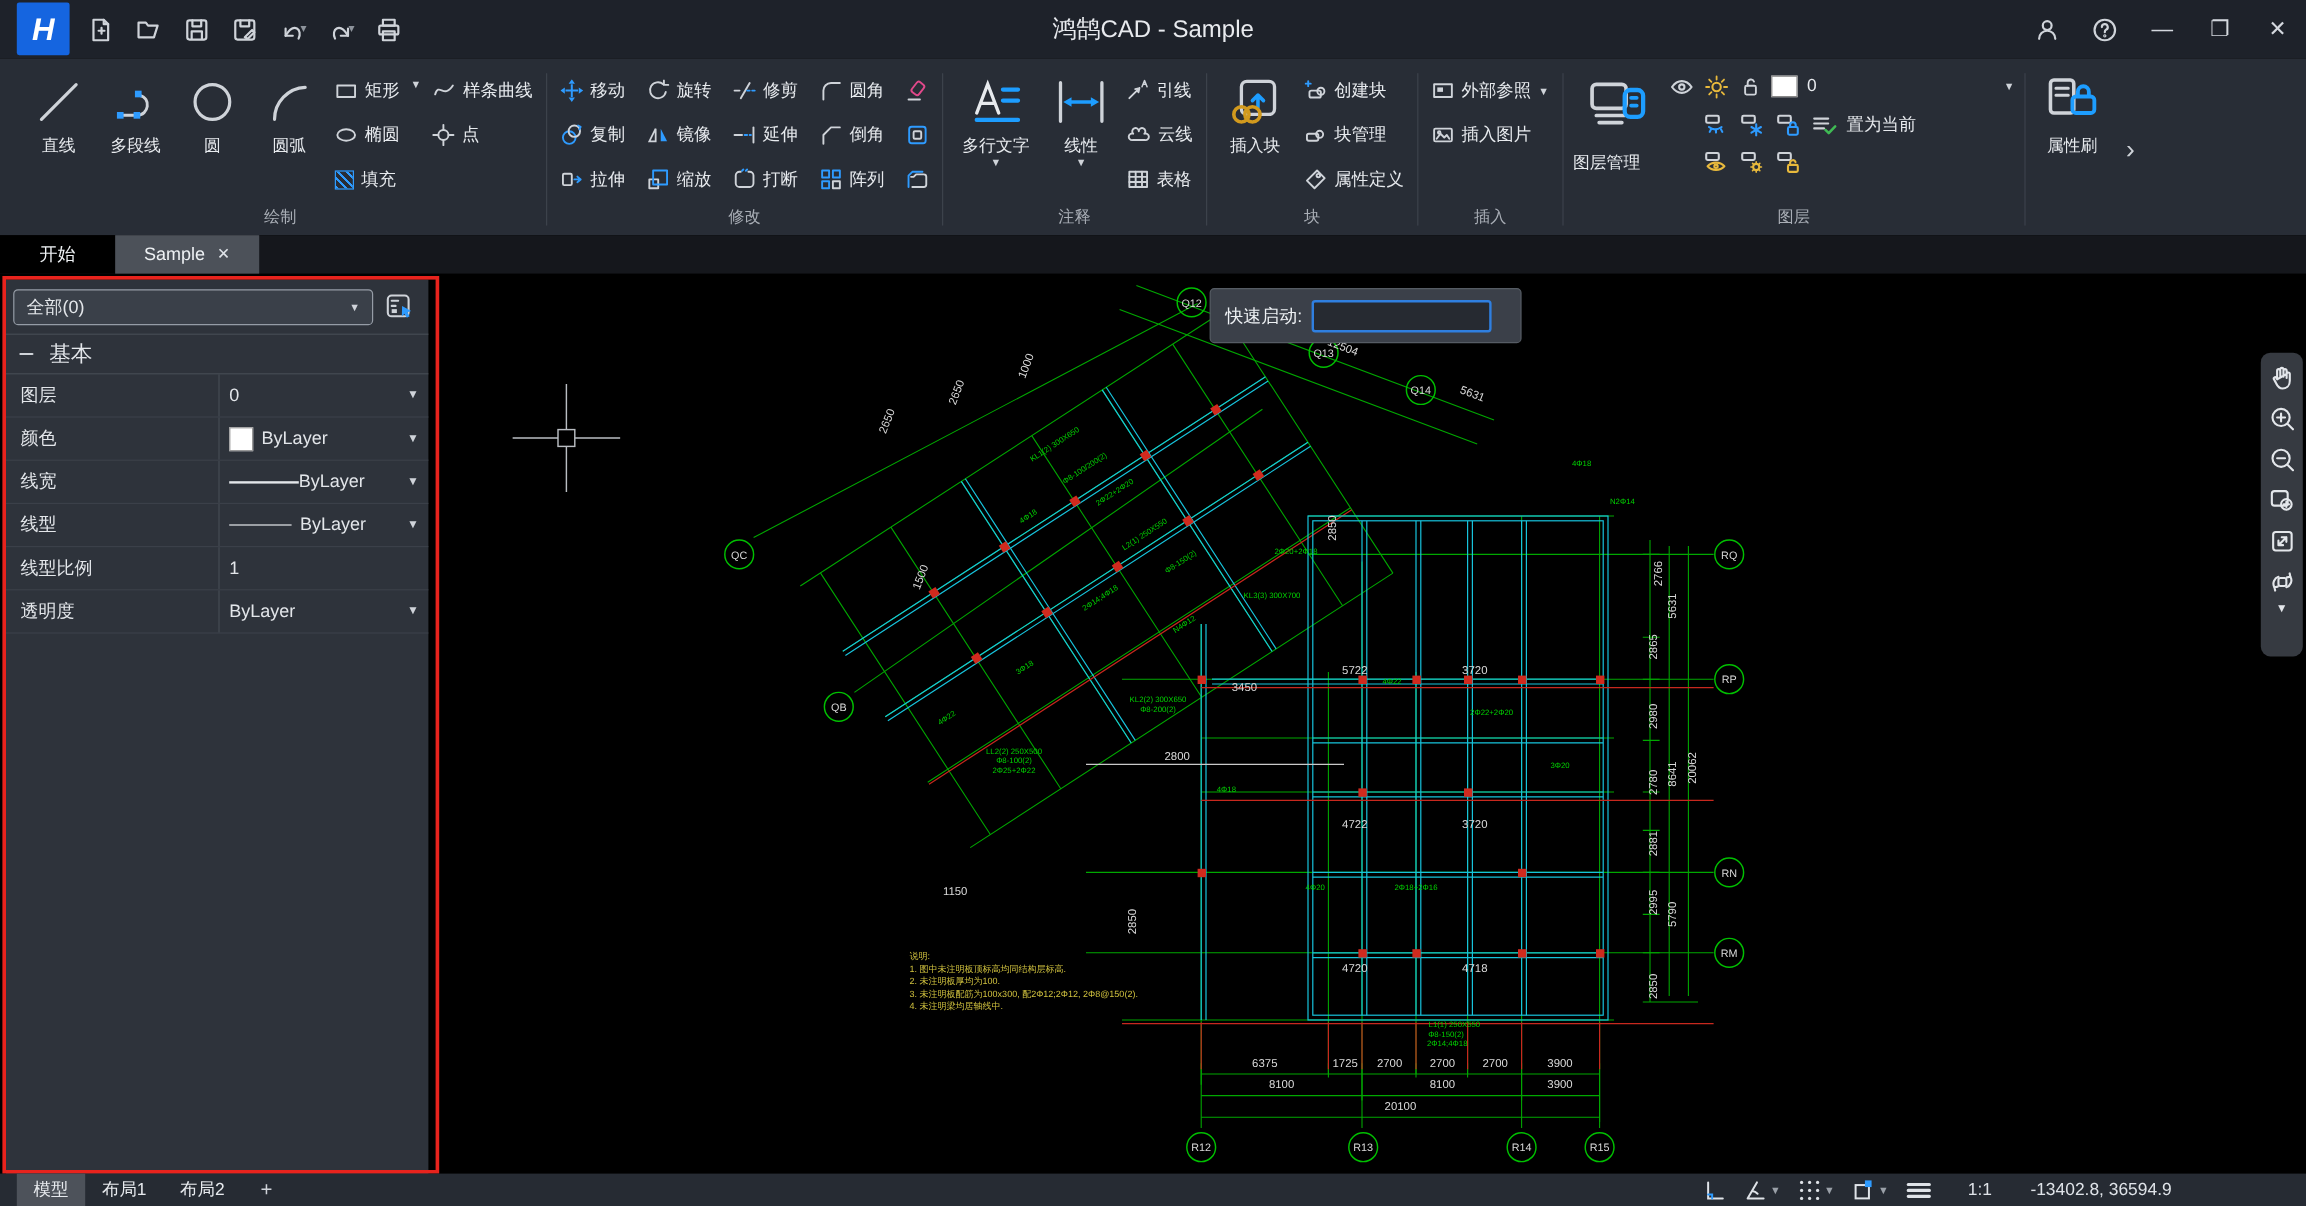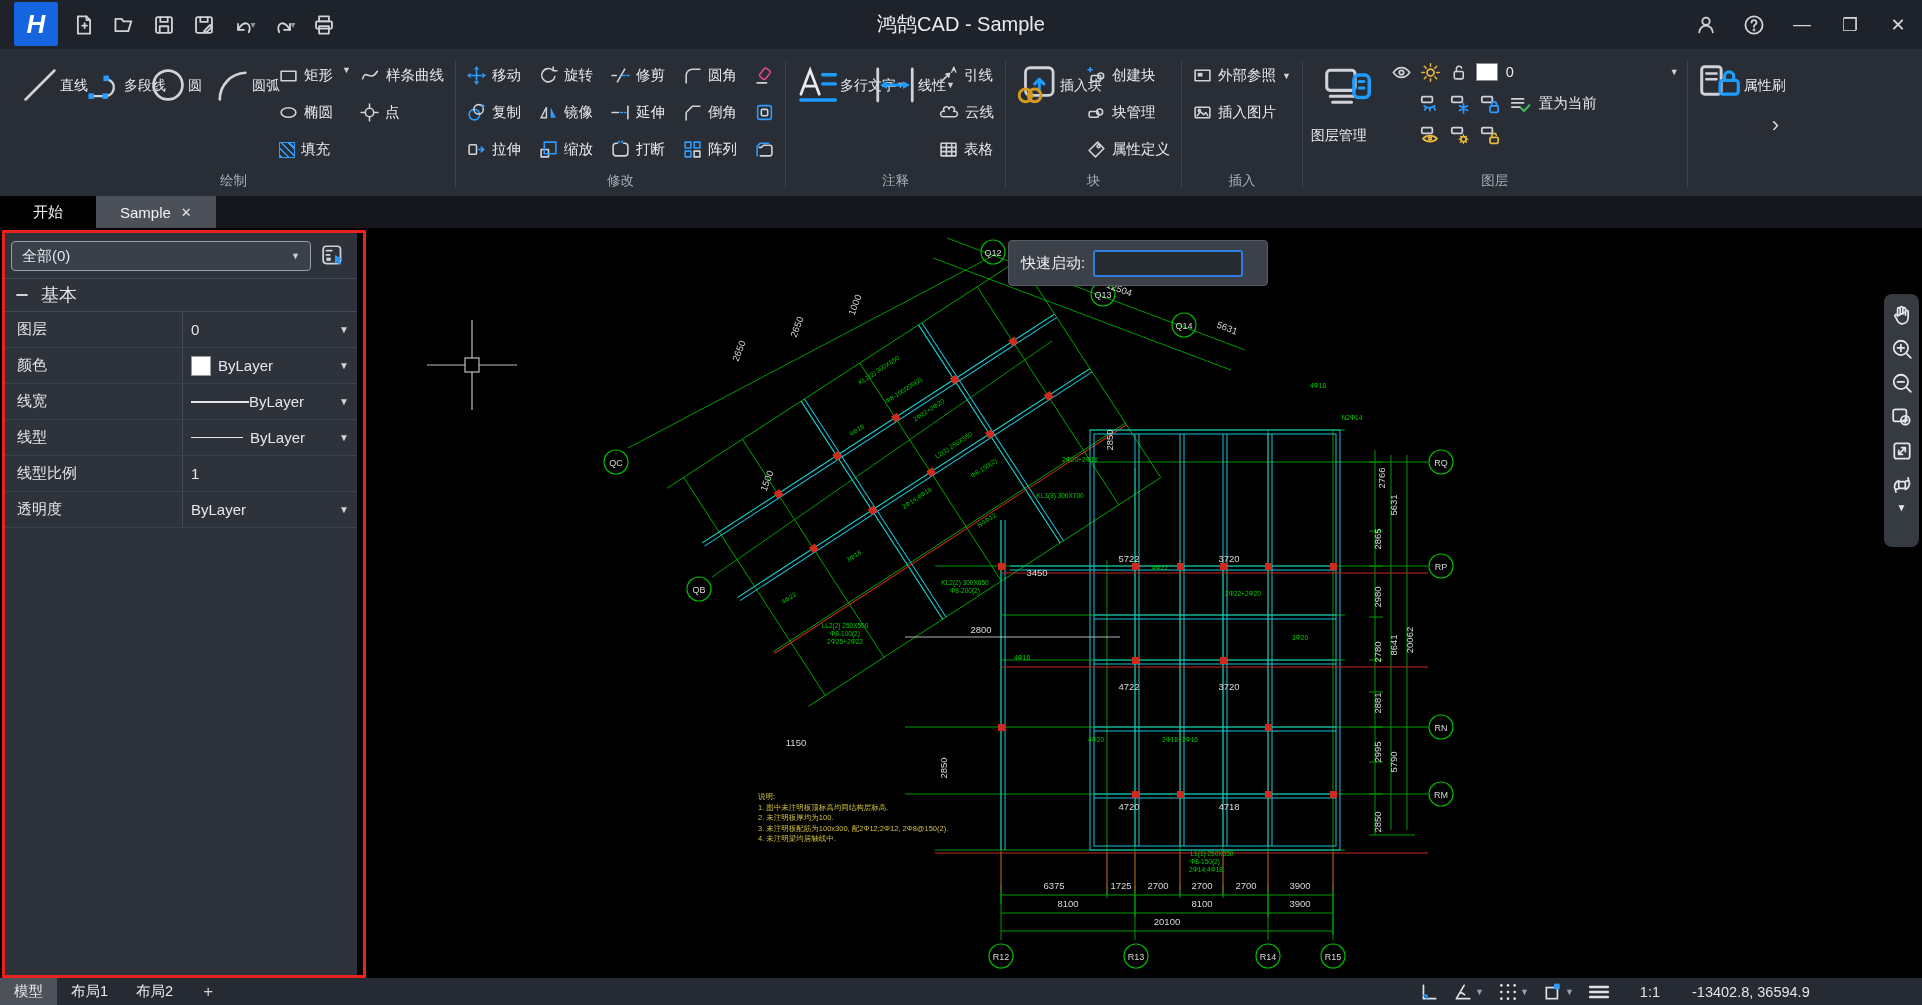--- a/index.html
+++ b/index.html
@@ -16,21 +16,21 @@
   #titletext{position:absolute;left:0;right:0;text-align:center;color:#e8eaee;font-size:20px;pointer-events:none}
   #winbtns{margin-left:auto;display:flex;align-items:center}
   .winbtn{width:48px;height:44px;display:flex;align-items:center;justify-content:center;color:#d4d8de;font-size:18px}
 
   
   #ribbon{position:absolute;left:0;top:49px;width:1922px;height:147px;background:#282d36;display:flex;padding:4px 6px 0 14px;z-index:9}
   .rgroup{display:flex;flex-direction:column;padding:0 6px}
   .rbody{height:118px;display:flex;align-items:flex-start;gap:6px}
   .rlabel{text-align:center;color:#a9aeb6;font-size:13.5px;height:24px;line-height:20px}
   .rsep{width:1px;background:#3c424b;margin:8px 2px}
-  .bigbtn{width:58px;display:flex;flex-direction:row;align-items:center;padding-top:4px;cursor:default}
+  .bigbtn{width:58px;display:flex;flex-direction:column;align-items:center;padding-top:4px;cursor:default}
   .bicon{height:56px;display:flex;align-items:center;justify-content:center}
   .blabel{font-size:14px;color:#e7eaee;white-space:nowrap;line-height:17px}
   .bdrop{color:#cfd3d9;font-size:9px;line-height:10px}
   .minicol{display:flex;flex-direction:column;padding-top:4px}
   .smallbtn{height:37px;display:flex;align-items:center;gap:6px;font-size:14.5px;color:#e7eaee;white-space:nowrap;padding:0 3px}
   .mgrid{display:grid;grid-template-columns:repeat(5,auto);column-gap:12px;padding-top:4px}
   svg.s{stroke:#cfd3d9;fill:none;stroke-width:1.5;stroke-linecap:round;stroke-linejoin:round}
   .hatchbox{width:16px;height:16px;border:1.5px solid #2e9bff;background:repeating-linear-gradient(45deg,#2e9bff 0 2px,transparent 2px 5px)}
   #ribbon-expand{align-self:center;color:#cfd3d9;font-size:22px;padding:0 8px}
 
@@ -889,21 +889,21 @@
       <div class="plab">透明度</div>
       <div class="pval">
           <span>ByLayer</span>
           <span class="parrow">▼</span>
         </div>
     </div>
   </div>
   <div id="red-rect"></div>
 
   <div id="statusbar">
-    <div class="sheettab active" style="">
+    <div class="sheettab active" style="margin-left:14px">
         <span>模型</span>
       </div>
     <div class="sheettab">
         <span>布局1</span>
       </div>
     <div class="sheettab">
         <span>布局2</span>
       </div>
     <div id="sheet-add">+</div>
     <div id="sb-right">

